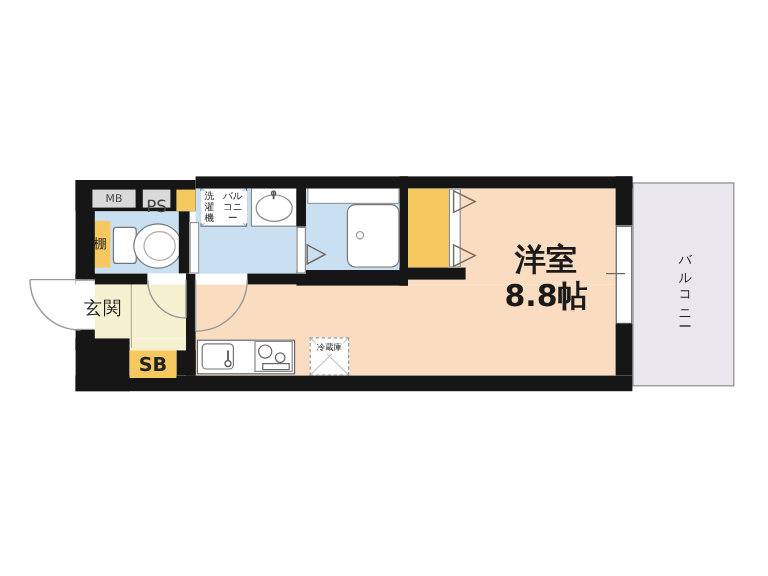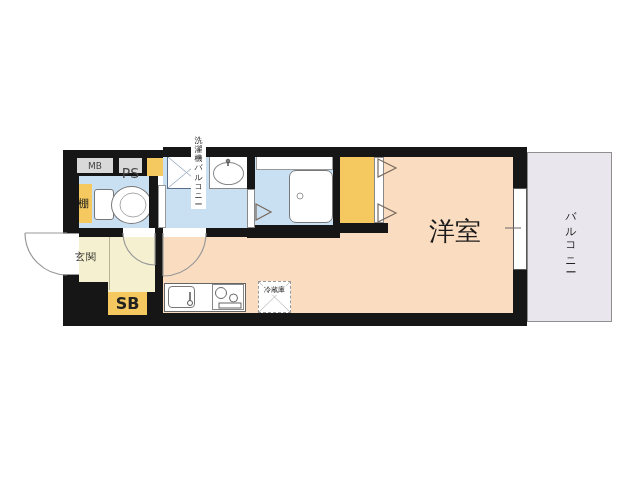--- a/index.html
+++ b/index.html
@@ -70,29 +70,29 @@
   .counter{left:164px;top:283px;width:82px;height:29px;background:#fff;border:1px solid #666;}
   .ksink{left:168px;top:286px;width:27px;height:22px;background:#fff;border:1.2px solid #777;border-radius:4px;z-index:3;}
   .stove{left:212px;top:284px;width:32px;height:26px;background:#fff;border:1px solid #888;z-index:3;}
   .fridge{left:258px;top:281px;width:33px;height:32px;background:#fff;border:1px dashed #999;}
   .sb-box{left:108px;top:292px;width:39px;height:23px;background:#F5C95F;z-index:5;}
 
   
   .t-mb{left:77px;top:158px;width:36px;height:15px;font-size:9px;color:#444;}
   .t-ps{left:119px;top:158px;width:23px;height:29px;font-size:14px;color:#444;}
   .t-shelf{left:75px;top:184px;width:17px;height:39px;font-size:11px;}
-  .t-wash{left:167px;top:156px;width:39px;height:33px;font-size:8px;line-height:1.15;text-align:center;flex-direction:column;padding-left:24px;}
+  .t-wash{left:167px;top:156px;width:39px;height:33px;font-size:8px;line-height:1.15;text-align:center;flex-direction:row;}
   .t-wash span{background:#fff;padding:0 1px;display:block;}
   .t-closet{left:340px;top:157px;width:34px;height:66px;font-size:13px;font-weight:bold;}
-  .t-genkan{left:62px;top:247px;width:48px;height:20px;font-size:10px;letter-spacing:1px;}
+  .t-genkan{left:62px;top:247px;width:48px;height:20px;font-size:15px;letter-spacing:1px;}
   .t-sb{left:108px;top:292px;width:39px;height:23px;font-size:16px;font-weight:600;color:#222;}
   .t-fridge{left:258px;top:281px;width:33px;height:18px;font-size:7px;}
   .t-fridge span{background:#fff;padding:0 1px;}
   .t-room{left:395px;top:202px;width:120px;height:60px;flex-direction:column;line-height:1.15;}
-  .t-room .rn{font-size:26px;font-weight:normal;}
+  .t-room .rn{font-size:26px;font-weight:bold;}
   .t-room .rs{font-size:25px;font-weight:bold;}
   .t-balcony{left:527px;top:152px;width:85px;height:170px;}
   .t-balcony span{writing-mode:vertical-rl;font-size:11px;letter-spacing:3px;color:#222;}
 
   svg{position:absolute;left:0;top:0;}
 </style>
 </head>
 <body>
 
 <div class="page">
@@ -174,20 +174,21 @@
     <span>洗濯機</span>
     <span>バルコニー</span>
   </div>
   <div class="abs lbl t-genkan">玄関</div>
   <div class="abs lbl t-sb">SB</div>
   <div class="abs lbl t-fridge">
     <span>冷蔵庫</span>
   </div>
   <div class="abs lbl t-room">
     <span class="rn">洋室</span>
+    <span class="rs">8.8帖</span>
   </div>
   <div class="abs lbl t-balcony">
     <span>バルコニー</span>
   </div>
 
   <svg class="overlay abs" width="640" height="480" viewBox="0 0 640 480">
     <path d="M67,233 L25,233" stroke="#9a9a9a" stroke-width="1.2" fill="none"></path>
     <path d="M25,233 A42,42 0 0 0 67,275" stroke="#9a9a9a" stroke-width="1.2" fill="none"></path>
     <path d="M155,233 L155,265" stroke="#9a9a9a" stroke-width="1.2" fill="none"></path>
     <path d="M123,233 A32,32 0 0 0 155,265" stroke="#9a9a9a" stroke-width="1.2" fill="none"></path>

